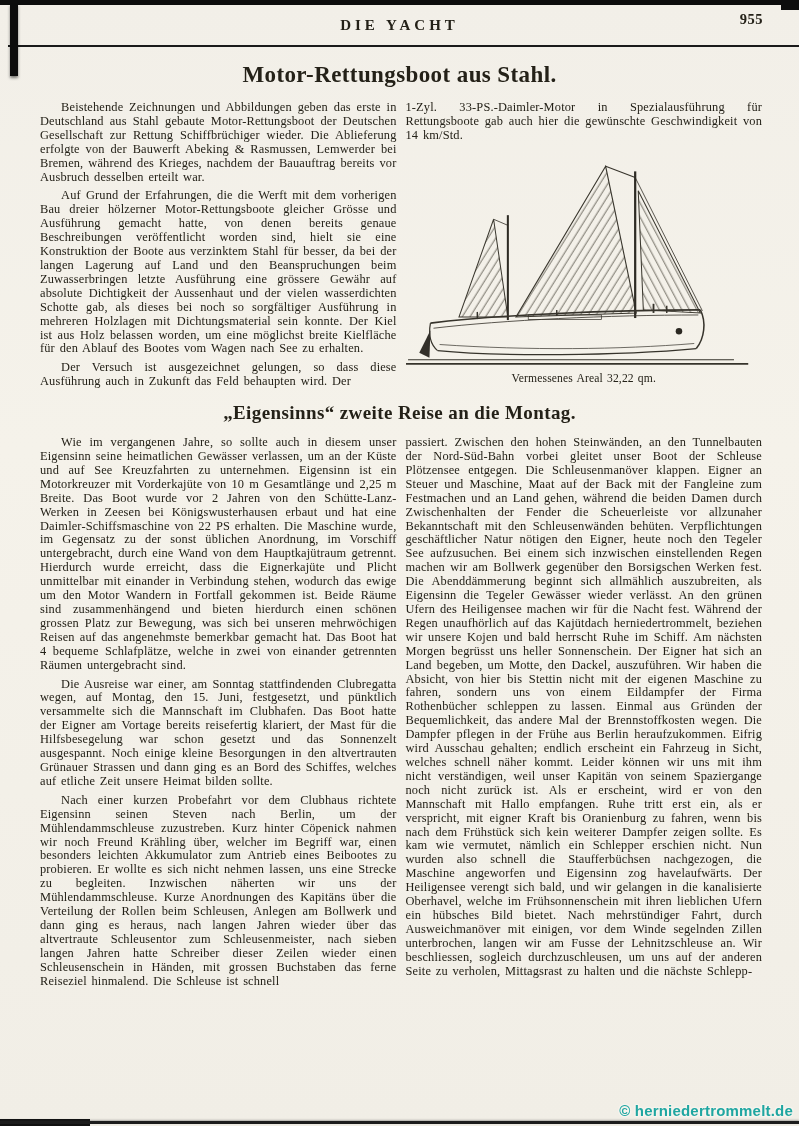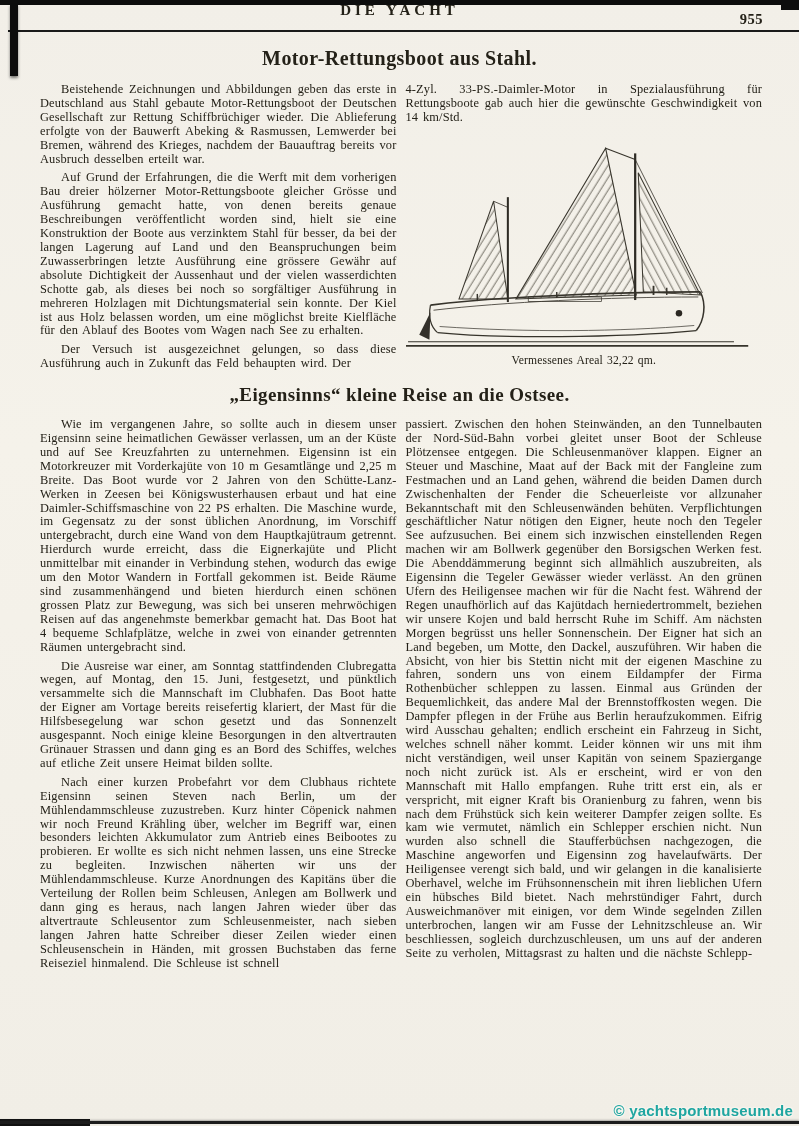--- a/index.html
+++ b/index.html
@@ -12,35 +12,35 @@
     font-family:"Liberation Serif","DejaVu Serif",serif;
     overflow:hidden;
   }
   
   .edge-top{position:absolute;top:0;left:0;right:0;height:5px;background:#0d0d0d;}
   .gutter-shadow{position:absolute;top:4px;left:10px;width:8px;height:72px;background:#0c0c0c;box-shadow:0 2px 3px rgba(0,0,0,.5);}
   .corner-tr{position:absolute;top:0;right:0;width:18px;height:10px;background:#0d0d0d;}
   .edge-bottom{position:absolute;bottom:2px;left:0;right:0;height:3px;background:#1c1c1c;box-shadow:0 -1px 2px rgba(40,40,40,.35);}
   .edge-bottom-blob{position:absolute;bottom:0;left:0;width:90px;height:7px;background:#111;}
 
-  header{position:relative;padding-top:2px;height:24px;}
+  header{position:relative;padding-top:17px;height:24px;}
   .journal-title{
     display:block;text-align:center;
     font-size:15px;font-weight:bold;letter-spacing:4px;
   }
   .page-number{
     position:absolute;right:36px;top:11px;
     font-size:14.5px;font-weight:bold;letter-spacing:.5px;
   }
   .header-rule{border:0;height:2px;background:#1a1a1a;margin:4px 0 0 8px;}
 
   h1{
     text-align:center;font-weight:bold;margin:0;
   }
-  .a1-title{font-size:20px;margin:15px 0 13px;letter-spacing:.4px;}
+  .a1-title{font-size:23px;margin:15px 0 13px;letter-spacing:.4px;}
   .a2-title{font-size:19px;margin:13px 0 12px;letter-spacing:.4px;}
 
   .cols{display:flex;gap:9px;padding:0 37px 0 40px;}
   .col{flex:1 1 0;min-width:0;text-align:justify;font-size:12.4px;line-height:13.9px;word-spacing:1.5px;letter-spacing:.15px;}
   .col p{margin:0 0 5px;text-indent:1.7em;}
   .col p.noindent{text-indent:0;}
   .col p:last-child{margin-bottom:0;}
 
   figure{margin:8px 0 4px;padding:0;}
   figure svg{display:block;width:100%;height:auto;}
@@ -73,21 +73,21 @@
 
   <section>
     <h1 class="a1-title">Motor-Rettungsboot aus Stahl.</h1>
     <div class="cols">
       <div class="col">
         <p>Beistehende Zeichnungen und Abbildungen geben das erste in Deutschland aus Stahl gebaute Motor-Rettungsboot der Deutschen Gesellschaft zur Rettung Schiffbrüchiger wieder. Die Ablieferung erfolgte von der Bauwerft Abeking &amp; Rasmussen, Lemwerder bei Bremen, während des Krieges, nachdem der Bauauftrag bereits vor Ausbruch desselben erteilt war.</p>
         <p>Auf Grund der Erfahrungen, die die Werft mit dem vorherigen Bau dreier hölzerner Motor-Rettungsboote gleicher Grösse und Ausführung gemacht hatte, von denen bereits genaue Beschreibungen veröffentlicht worden sind, hielt sie eine Konstruktion der Boote aus verzinktem Stahl für besser, da bei der langen Lagerung auf Land und den Beanspruchungen beim Zuwasserbringen letzte Ausführung eine grössere Gewähr auf absolute Dichtigkeit der Aussenhaut und der vielen wasserdichten Schotte gab, als dieses bei noch so sorgfältiger Ausführung in mehreren Holzlagen mit Dichtungsmaterial sein konnte. Der Kiel ist aus Holz belassen worden, um eine möglichst breite Kielfläche für den Ablauf des Bootes vom Wagen nach See zu erhalten.</p>
         <p>Der Versuch ist ausgezeichnet gelungen, so dass diese Ausführung auch in Zukunft das Feld behaupten wird. Der</p>
       </div>
       <div class="col">
-        <p class="noindent">4-Zyl. 33-PS.-Daimler-Motor in Spezialausführung für Rettungsboote gab auch hier die gewünschte Geschwindigkeit von 14 km/Std.</p>
+        <p class="noindent">1-Zyl. 33-PS.-Daimler-Motor in Spezialausführung für Rettungsboote gab auch hier die gewünschte Geschwindigkeit von 14 km/Std.</p>
         <figure>
           <svg viewBox="0 0 350 212" xmlns="http://www.w3.org/2000/svg">
             <defs>
               <pattern id="hatchUp" width="6.5" height="6.5" patternUnits="userSpaceOnUse" patternTransform="rotate(-58)">
                 <line x1="0" y1="3" x2="6.5" y2="3" stroke="#5a564c" stroke-width="0.8"></line>
               </pattern>
               <pattern id="hatchDown" width="6.5" height="6.5" patternUnits="userSpaceOnUse" patternTransform="rotate(62)">
                 <line x1="0" y1="3" x2="6.5" y2="3" stroke="#5a564c" stroke-width="0.8"></line>
               </pattern>
             </defs>
@@ -122,30 +122,30 @@
           </svg>
         </figure>
         <figcaption>
           <div class="cap-line">Vermessenes Areal 32,22 qm.</div>
         </figcaption>
       </div>
     </div>
   </section>
 
   <section>
-    <h1 class="a2-title">„Eigensinns“ kleine Reise an die Ostsee.</h1>
+    <h1 class="a2-title">„Eigensinns“ zweite Reise an die Montag.</h1>
     <div class="cols">
       <div class="col">
         <p>Wie im vergangenen Jahre, so sollte auch in diesem unser Eigensinn seine heimatlichen Gewässer verlassen, um an der Küste und auf See Kreuzfahrten zu unternehmen. Eigensinn ist ein Motorkreuzer mit Vorderkajüte von 10 m Gesamtlänge und 2,25 m Breite. Das Boot wurde vor 2 Jahren von den Schütte-Lanz-Werken in Zeesen bei Königswusterhausen erbaut und hat eine Daimler-Schiffsmaschine von 22 PS erhalten. Die Maschine wurde, im Gegensatz zu der sonst üblichen Anordnung, im Vorschiff untergebracht, durch eine Wand von dem Hauptkajütraum getrennt. Hierdurch wurde erreicht, dass die Eignerkajüte und Plicht unmittelbar mit einander in Verbindung stehen, wodurch das ewige um den Motor Wandern in Fortfall gekommen ist. Beide Räume sind zusammenhängend und bieten hierdurch einen schönen grossen Platz zur Bewegung, was sich bei unseren mehrwöchigen Reisen auf das angenehmste bemerkbar gemacht hat. Das Boot hat 4 bequeme Schlafplätze, welche in zwei von einander getrennten Räumen untergebracht sind.</p>
         <p>Die Ausreise war einer, am Sonntag stattfindenden Clubregatta wegen, auf Montag, den 15. Juni, festgesetzt, und pünktlich versammelte sich die Mannschaft im Clubhafen. Das Boot hatte der Eigner am Vortage bereits reisefertig klariert, der Mast für die Hilfsbesegelung war schon gesetzt und das Sonnenzelt ausgespannt. Noch einige kleine Besorgungen in den altvertrauten Grünauer Strassen und dann ging es an Bord des Schiffes, welches auf etliche Zeit unsere Heimat bilden sollte.</p>
         <p>Nach einer kurzen Probefahrt vor dem Clubhaus richtete Eigensinn seinen Steven nach Berlin, um der Mühlendammschleuse zuzustreben. Kurz hinter Cöpenick nahmen wir noch Freund Krähling über, welcher im Begriff war, einen besonders leichten Akkumulator zum Antrieb eines Beibootes zu probieren. Er wollte es sich nicht nehmen lassen, uns eine Strecke zu begleiten. Inzwischen näherten wir uns der Mühlendammschleuse. Kurze Anordnungen des Kapitäns über die Verteilung der Rollen beim Schleusen, Anlegen am Bollwerk und dann ging es heraus, nach langen Jahren wieder über das altvertraute Schleusentor zum Schleusenmeister, nach sieben langen Jahren hatte Schreiber dieser Zeilen wieder einen Schleusenschein in Händen, mit grossen Buchstaben das ferne Reiseziel hinmalend. Die Schleuse ist schnell</p>
       </div>
       <div class="col">
         <p class="noindent">passiert. Zwischen den hohen Steinwänden, an den Tunnelbauten der Nord-Süd-Bahn vorbei gleitet unser Boot der Schleuse Plötzensee entgegen. Die Schleusenmanöver klappen. Eigner an Steuer und Maschine, Maat auf der Back mit der Fangleine zum Festmachen und an Land gehen, während die beiden Damen durch Zwischenhalten der Fender die Scheuerleiste vor allzunaher Bekanntschaft mit den Schleusenwänden behüten. Verpflichtungen geschäftlicher Natur nötigen den Eigner, heute noch den Tegeler See aufzusuchen. Bei einem sich inzwischen einstellenden Regen machen wir am Bollwerk gegenüber den Borsigschen Werken fest. Die Abenddämmerung beginnt sich allmählich auszubreiten, als Eigensinn die Tegeler Gewässer wieder verlässt. An den grünen Ufern des Heiligensee machen wir für die Nacht fest. Während der Regen unaufhörlich auf das Kajütdach herniedertrommelt, beziehen wir unsere Kojen und bald herrscht Ruhe im Schiff. Am nächsten Morgen begrüsst uns heller Sonnenschein. Der Eigner hat sich an Land begeben, um Motte, den Dackel, auszuführen. Wir haben die Absicht, von hier bis Stettin nicht mit der eigenen Maschine zu fahren, sondern uns von einem Eildampfer der Firma Rothenbücher schleppen zu lassen. Einmal aus Gründen der Bequemlichkeit, das andere Mal der Brennstoffkosten wegen. Die Dampfer pflegen in der Frühe aus Berlin heraufzukommen. Eifrig wird Ausschau gehalten; endlich erscheint ein Fahrzeug in Sicht, welches schnell näher kommt. Leider können wir uns mit ihm nicht verständigen, weil unser Kapitän von seinem Spaziergange noch nicht zurück ist. Als er erscheint, wird er von den Mannschaft mit Hallo empfangen. Ruhe tritt erst ein, als er verspricht, mit eigner Kraft bis Oranienburg zu fahren, wenn bis nach dem Frühstück sich kein weiterer Dampfer zeigen sollte. Es kam wie vermutet, nämlich ein Schlepper erschien nicht. Nun wurden also schnell die Staufferbüchsen nachgezogen, die Maschine angeworfen und Eigensinn zog havelaufwärts. Der Heiligensee verengt sich bald, und wir gelangen in die kanalisierte Oberhavel, welche im Frühsonnenschein mit ihren lieblichen Ufern ein hübsches Bild bietet. Nach mehrstündiger Fahrt, durch Ausweichmanöver mit einigen, vor dem Winde segelnden Zillen unterbrochen, langen wir am Fusse der Lehnitzschleuse an. Wir beschliessen, sogleich durchzuschleusen, um uns auf der anderen Seite zu verholen, Mittagsrast zu halten und die nächste Schlepp-</p>
       </div>
     </div>
   </section>
 
-  <div class="watermark">© yachtsportmuseum.de</div>
+  <div class="watermark">© herniedertrommelt.de</div>
 
   <div class="edge-bottom-blob"></div>
   <div class="edge-bottom"></div>
 </div>
 
 </body></html>

